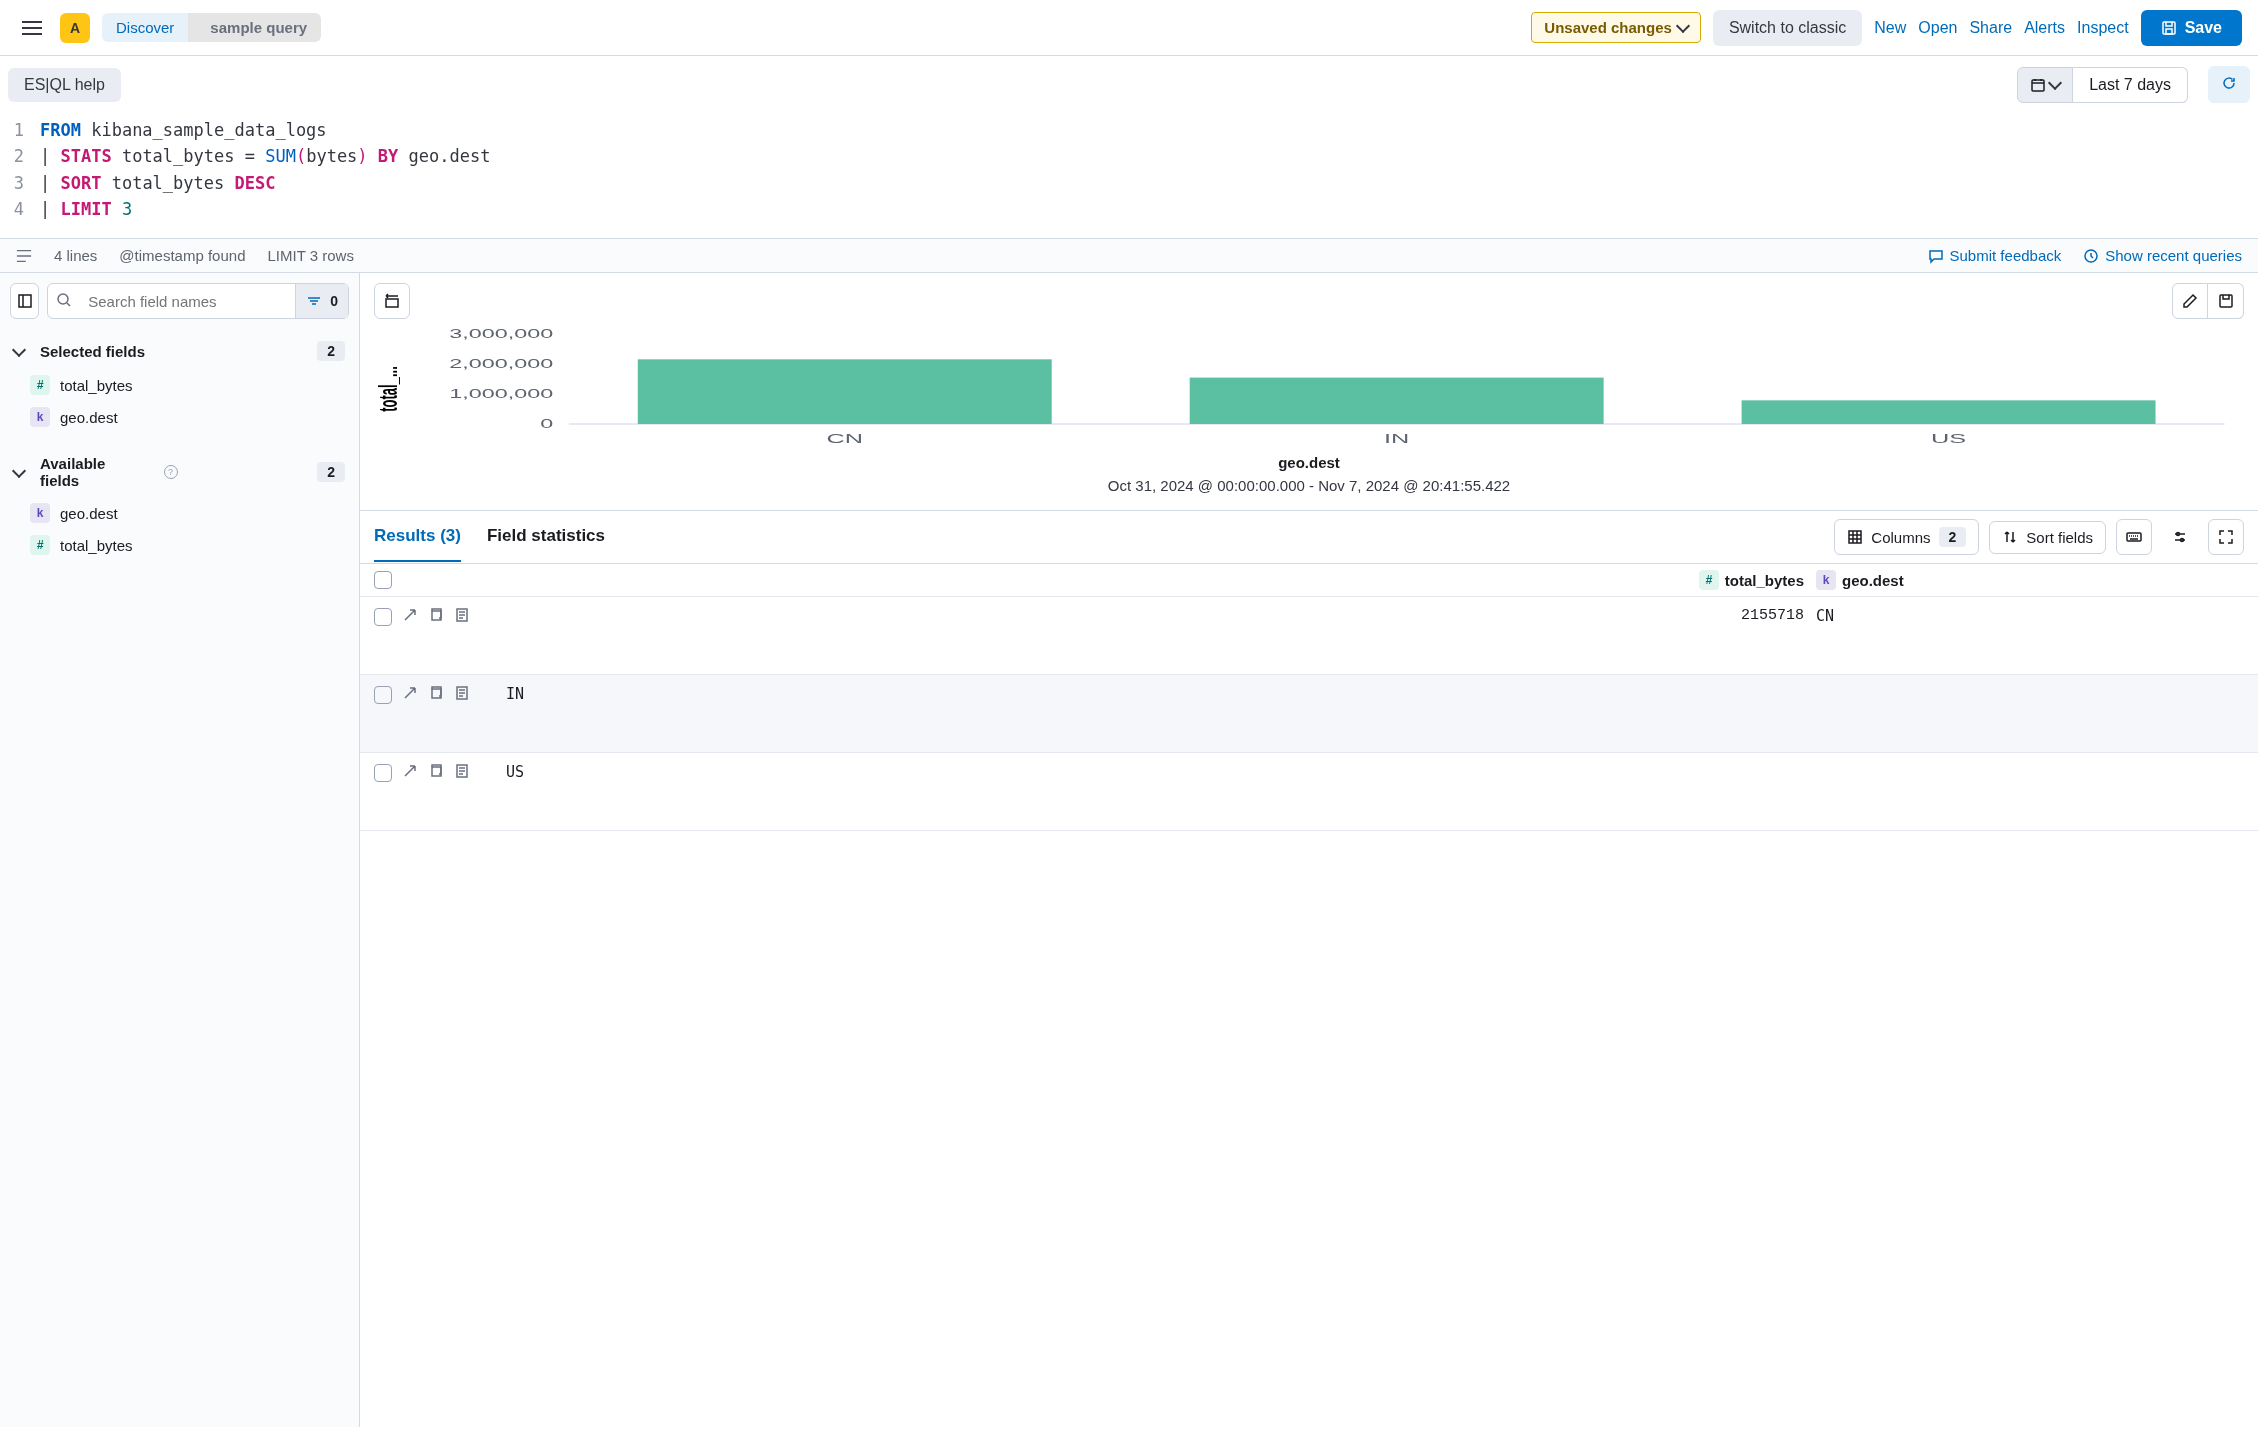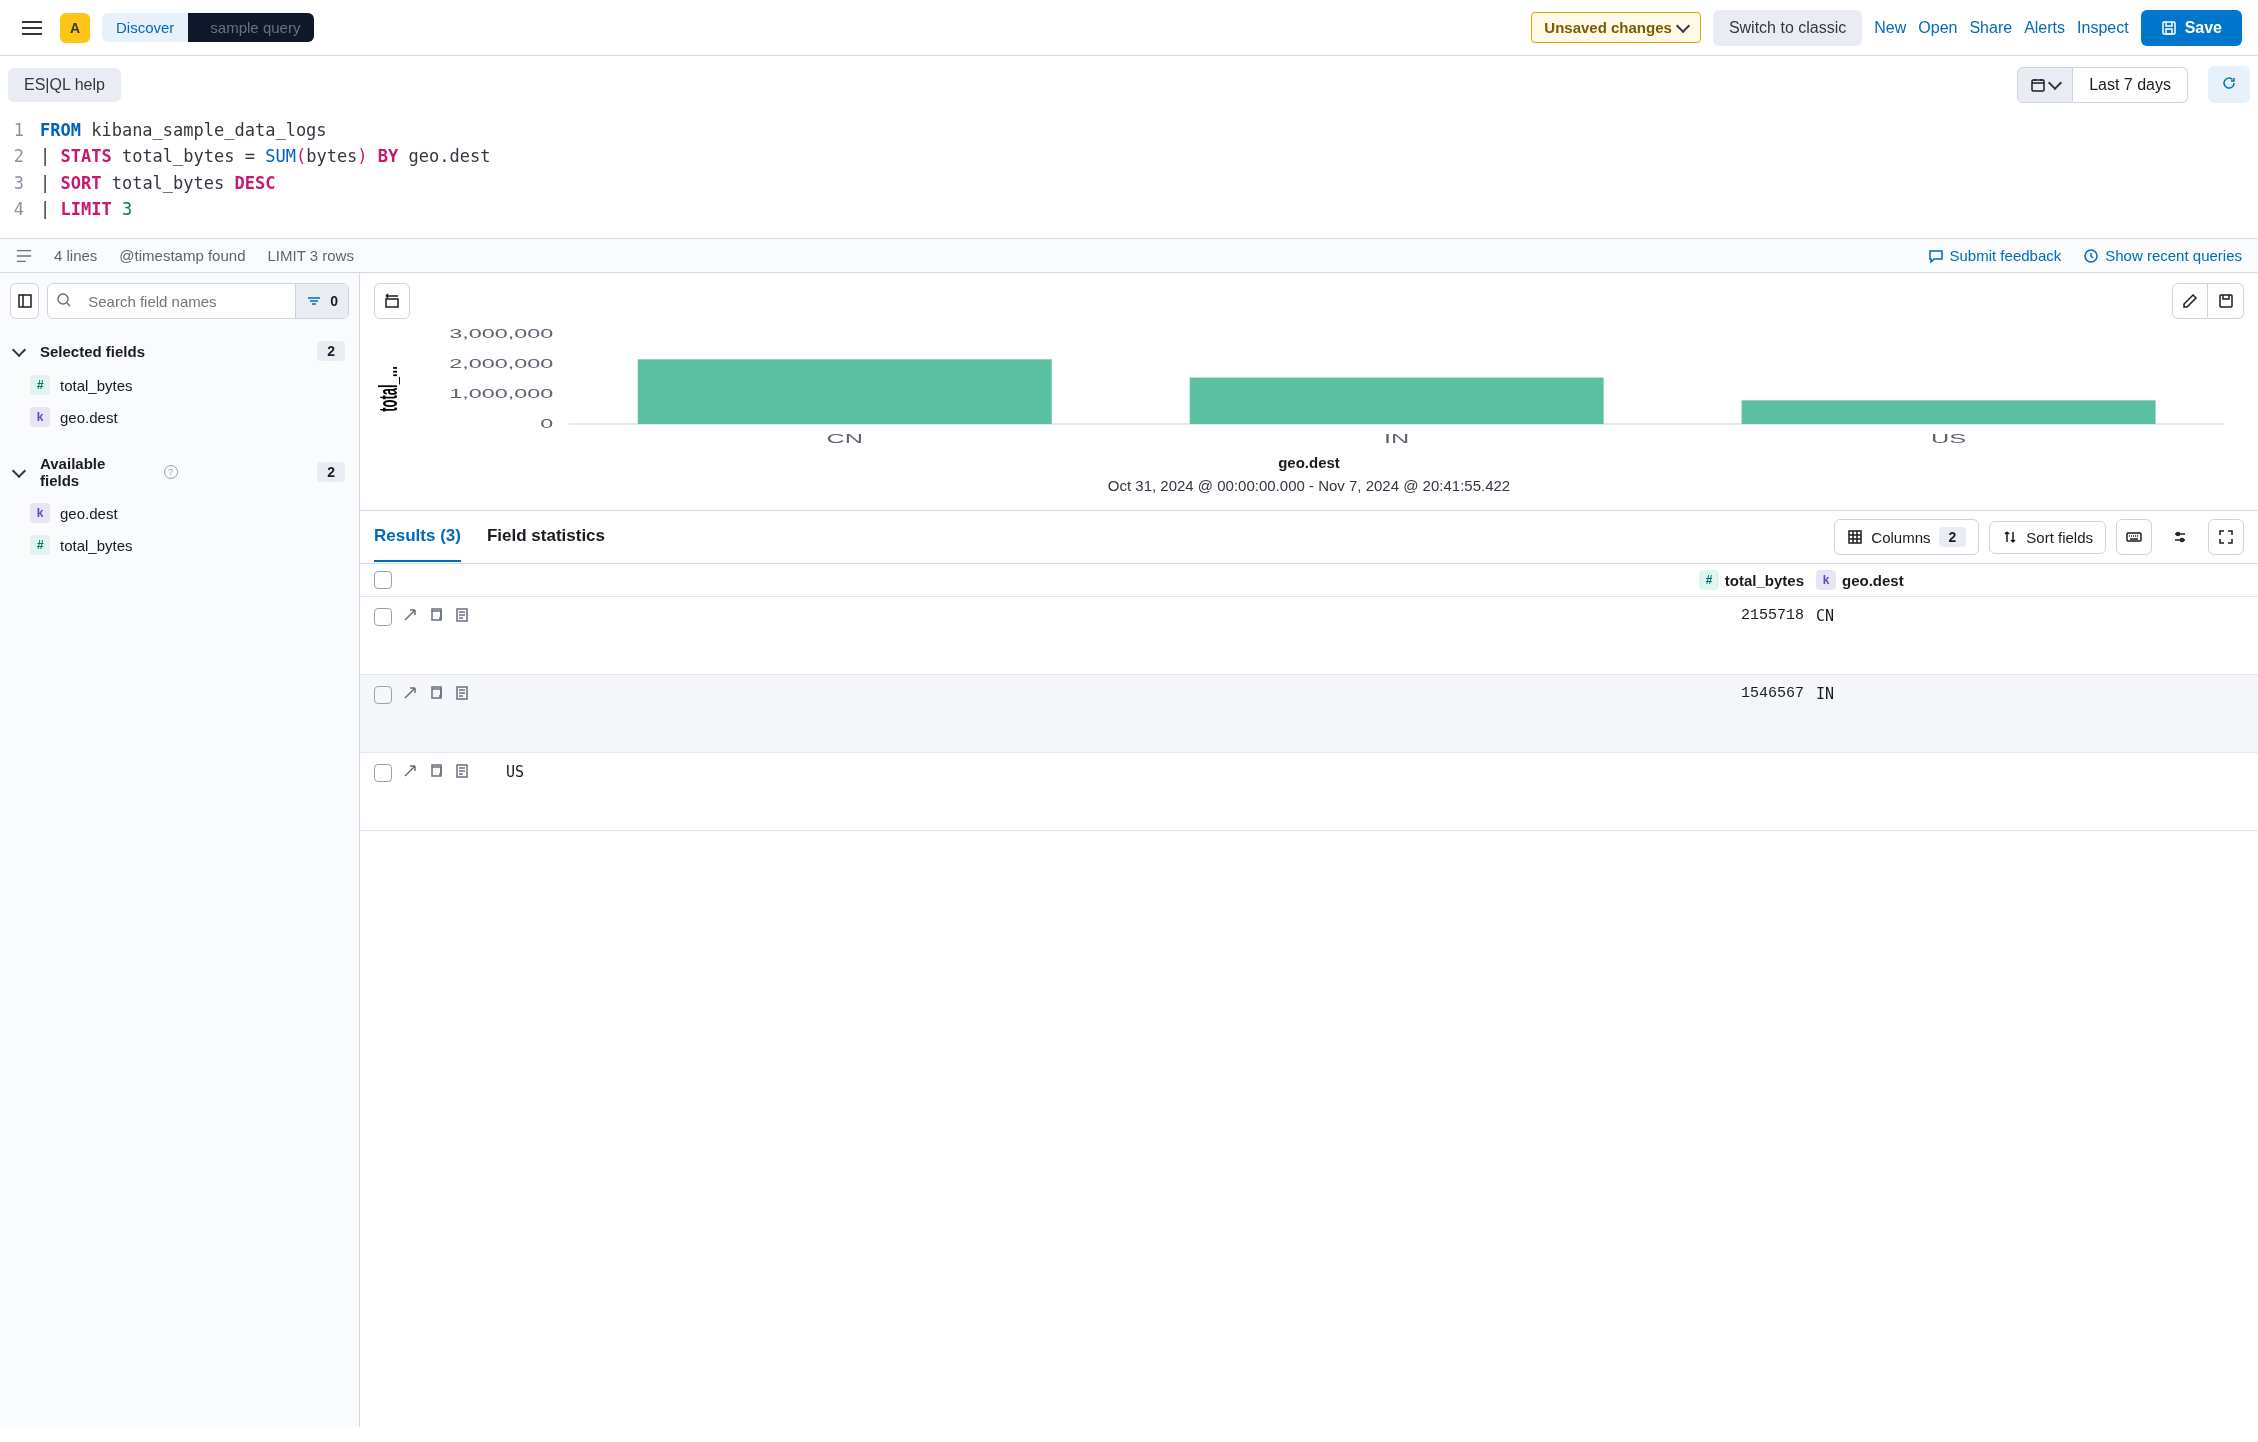--- a/index.html
+++ b/index.html
@@ -7,21 +7,21 @@
 
 
 .top-header { display: flex; align-items: center; padding: 8px 16px; border-bottom: 1px solid #d3dae6; gap: 12px; height: 56px; }
 .hamburger { cursor: pointer; padding: 6px; }
 .hamburger-lines { width: 20px; height: 2px; background: #343741; box-shadow: 0 -6px 0 #343741, 0 6px 0 #343741; }
 .avatar-badge { width: 30px; height: 30px; background: #fec514; border-radius: 6px; display: flex; align-items: center; justify-content: center; font-weight: 600; color: #343741; }
 .breadcrumb-wrap { display: flex; align-items: center; border-radius: 11px; }
 .bc-chip { padding: 6px 14px; font-size: 15px; position: relative; }
 .bc-discover { background: #e6f1fa; color: #006bb8; border-radius: 6px 0 0 6px; }
 .bc-discover::after { content: ""; position: absolute; right: -10px; top: 0; border-left: 10px solid #e6f1fa; border-top: 15px solid transparent; border-bottom: 15px solid transparent; }
-.bc-sample { background: #0f172a; color: #69707d; border-radius: 0 6px 6px 0; padding-left: 22px; }
+.bc-sample { background: #e5e5e5; color: #69707d; border-radius: 0 6px 6px 0; padding-left: 22px; font-weight: bold; }
 .spacer { flex: 1; }
 .unsaved-chip { background: #fff9e8; border: 1px solid #d6ab00; color: #7a5c00; padding: 6px 12px; border-radius: 4px; font-size: 15px; font-weight: 600; display: flex; align-items: center; gap: 6px; }
 .classic-btn { background: #e9edf3; border: none; padding: 9px 16px; border-radius: 6px; font-size: 16px; color: #343741; cursor: pointer; }
 .nav-link { color: #006bb8; font-size: 16px; cursor: pointer; }
 .save-btn { background: #0077cc; color: #fff; border: none; padding: 9px 20px; border-radius: 6px; font-size: 16px; font-weight: 600; cursor: pointer; display: flex; align-items: center; gap: 8px; }
 
 
 .query-row { display: flex; align-items: center; padding: 10px 8px; gap: 10px; }
 .esql-help { background: #e9edf3; border: none; padding: 8px 16px; border-radius: 6px; font-size: 16px; color: #343741; cursor: pointer; }
 .date-group { display: flex; margin-left: auto; gap: 0; }
@@ -377,21 +377,20 @@
               </svg></span>
     <span class="mini-icon"><svg class="ico" viewBox="0 0 16 16">
                 <rect x="4" y="4" width="9" height="9"></rect>
                 <path d="M4 4V2h9v9h-2"></path>
               </svg></span>
     <span class="mini-icon"><svg class="ico" viewBox="0 0 16 16">
                 <rect x="3" y="2" width="10" height="12"></rect>
                 <path d="M5 5h6M5 8h6M5 11h4"></path>
               </svg></span>
           </div>
-          <div class="cell-bytes">1546567</div>
           <div class="cell-dest">IN</div>
         </div>
         <div class="table-row">
           <div class="row-actions">
             <div class="chk"></div>
     <span class="mini-icon"><svg class="ico" viewBox="0 0 16 16">
                 <path d="M3 13L13 3M13 3H8M13 3v5"></path>
               </svg></span>
     <span class="mini-icon"><svg class="ico" viewBox="0 0 16 16">
                 <rect x="4" y="4" width="9" height="9"></rect>

